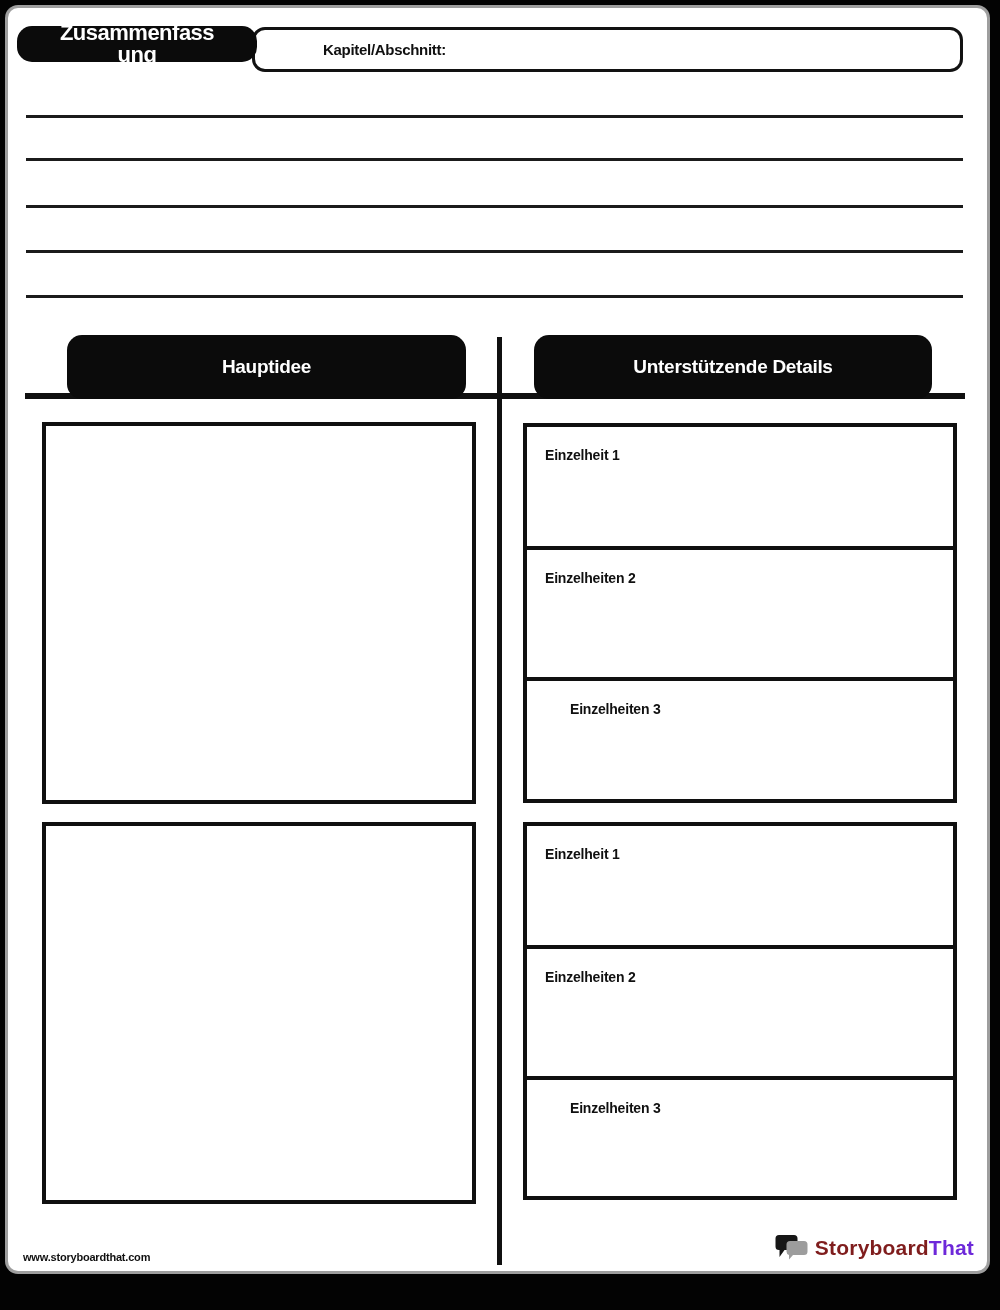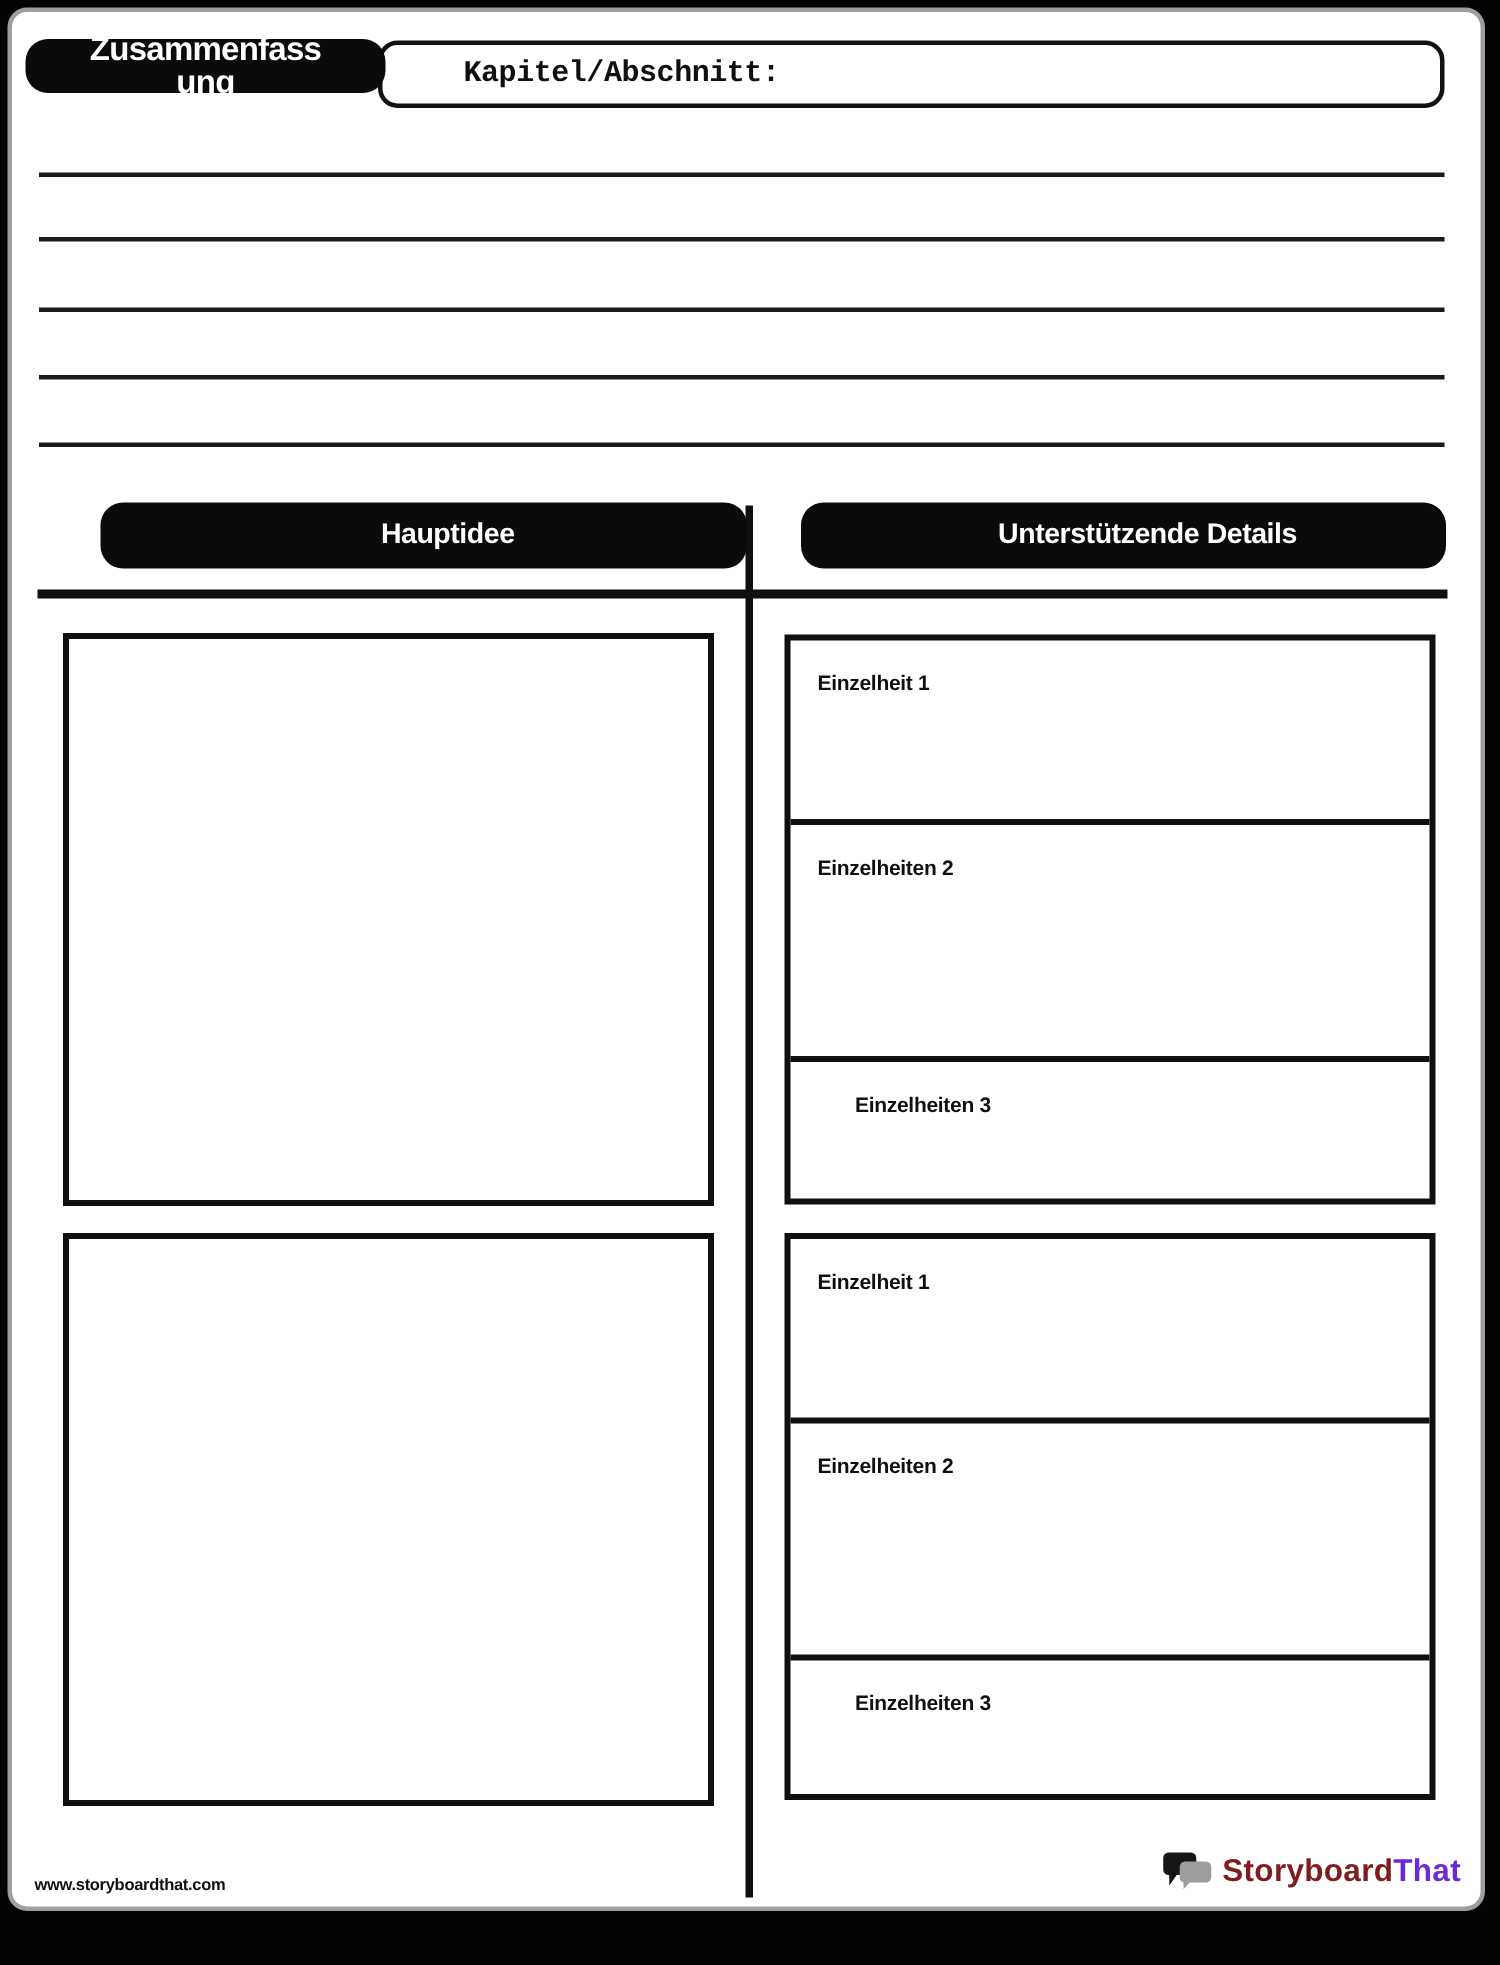--- a/index.html
+++ b/index.html
@@ -49,50 +49,48 @@
     width: 711px; height: 45px;
     border: 3px solid #121212;
     border-radius: 13px;
     box-sizing: border-box;
     background: #ffffff;
     display: flex;
     align-items: center;
     z-index: 2;
   }
   .chapter-label {
-    margin-left: 54px;
-    font-size: 20px;
+    margin-left: 68px;
+    font-size: 15px;
     font-weight: bold;
     letter-spacing: -0.3px;
     color: #101010;
-    font-family: Liberation Mono, monospace;
   }
 
   
   .write-line {
     left: 18px;
     width: 937px;
     height: 3px;
     background: #1b1b1b;
   }
 
   
   .col-pill {
-    height: 44px;
+    height: 64px;
     background: #0b0b0b;
     border-radius: 15px;
     color: #ffffff;
     display: flex;
     align-items: center;
     justify-content: center;
     font-size: 19px;
     font-weight: bold;
     letter-spacing: -0.3px;
     z-index: 3;
-    padding-left: 32px;
   }
   .pill-main { left: 59px; top: 327px; width: 399px; }
   .pill-details { left: 526px; top: 327px; width: 398px; text-align: right; }
 
   .h-rule {
     left: 17px; top: 385px;
     width: 940px; height: 6px;
     background: #101010;
   }
   .v-rule {
@@ -127,21 +125,21 @@
   .details-group-2 { top: 814px; height: 378px; }
   .detail-cell {
     box-sizing: border-box;
     padding: 20px 10px 0 18px;
     font-size: 14px;
     font-weight: bold;
     letter-spacing: -0.2px;
     color: #101010;
   }
   .cell-a { height: 123px; border-bottom: 4px solid #101010; }
-  .cell-b { height: 158px; border-bottom: 4px solid #101010; }
+  .cell-b { height: 131px; border-bottom: 4px solid #101010; }
   .cell-c { flex: 1; padding-left: 43px; }
 
   
   .site-url {
     left: 15px; top: 1243px;
     font-size: 11px;
     font-weight: bold;
     color: #101010;
     letter-spacing: -0.2px;
   }

